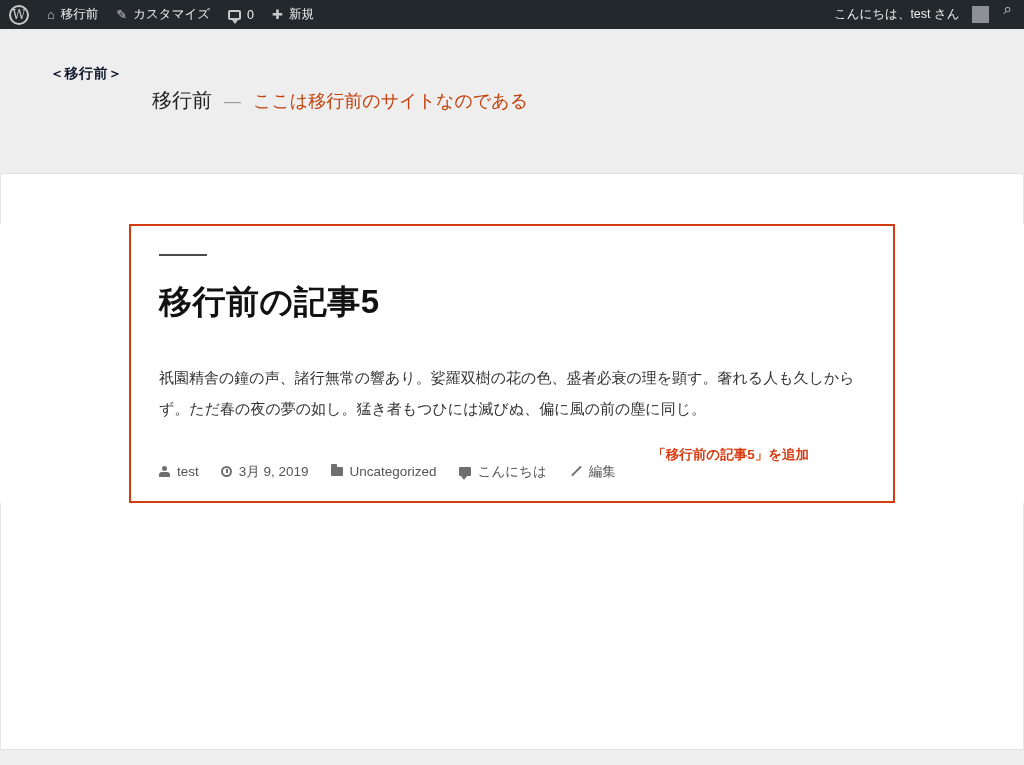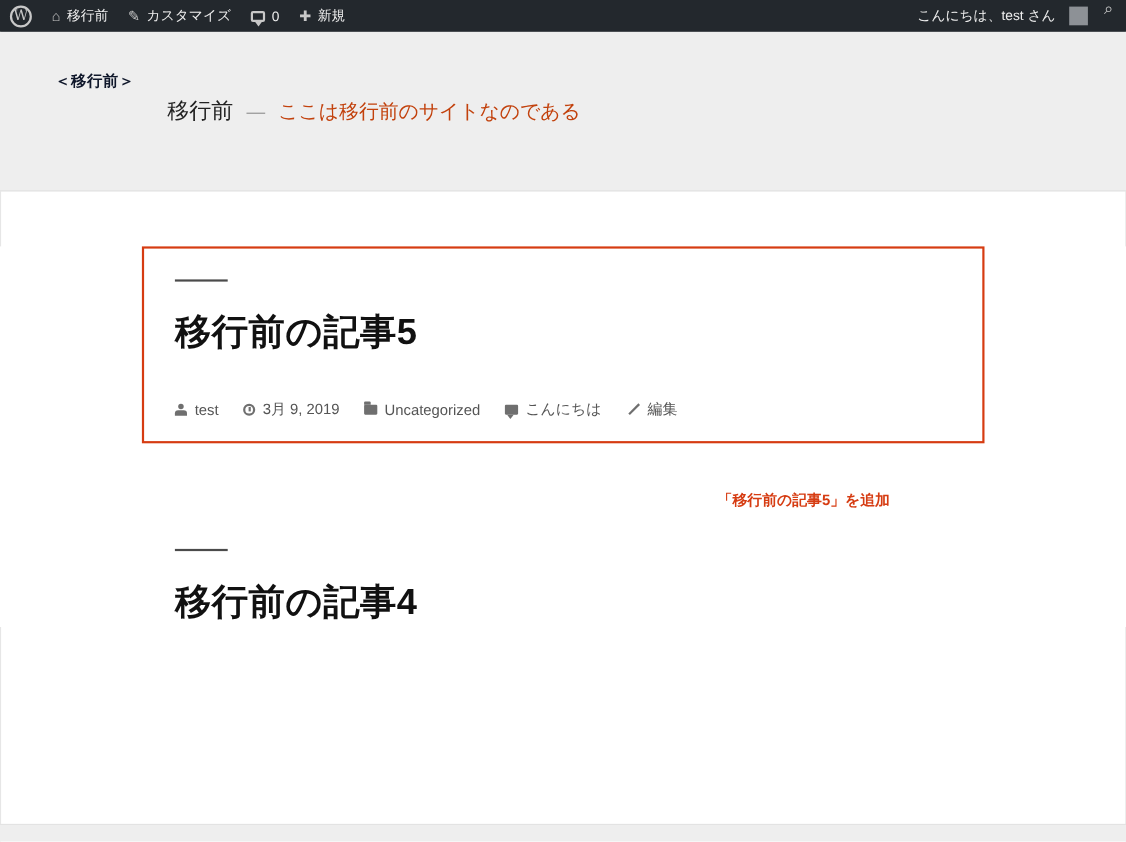--- a/index.html
+++ b/index.html
@@ -293,20 +293,23 @@
   </div>
 </div>
 
 <div class="content">
 
   <div class="anno-add">「移行前の記事5」を追加</div>
 
   <article class="post highlight" style="margin-top:50px; padding:28px 28px 20px 28px;">
     <div class="rule"></div>
     <h2 class="post-title">移行前の記事5</h2>
+    <div class="post-body">
+      <p>祇園精舎の鐘の声、諸行無常の響あり。娑羅双樹の花の色、盛者必衰の理を顕す。奢れる人も久しからず。ただ春の夜の夢の如し。猛き者もつひには滅びぬ、偏に風の前の塵に同じ。</p>
+    </div>
     <div class="post-meta" style="margin-top:38px;">
       <span class="meta-item">
         <span class="mi-person"></span>
         <span>test</span>
       </span>
       <span class="meta-item">
         <span class="mi-clock"></span>
         <span>3月 9, 2019</span>
       </span>
       <span class="meta-item">
@@ -317,20 +320,16 @@
         <span class="mi-comment"></span>
         <span>こんにちは</span>
       </span>
       <span class="meta-item">
         <span class="mi-pencil"></span>
         <span>編集</span>
       </span>
     </div>
   </article>
 
-  <article class="post post2" style="padding:0 30px;">
-    <div class="rule"></div>
-    <h2 class="post-title" style="margin-bottom:0;">移行前の記事4</h2>
-  </article>
 
 </div>
 
 <div class="bottom-strip"></div>
 
 </body></html>

